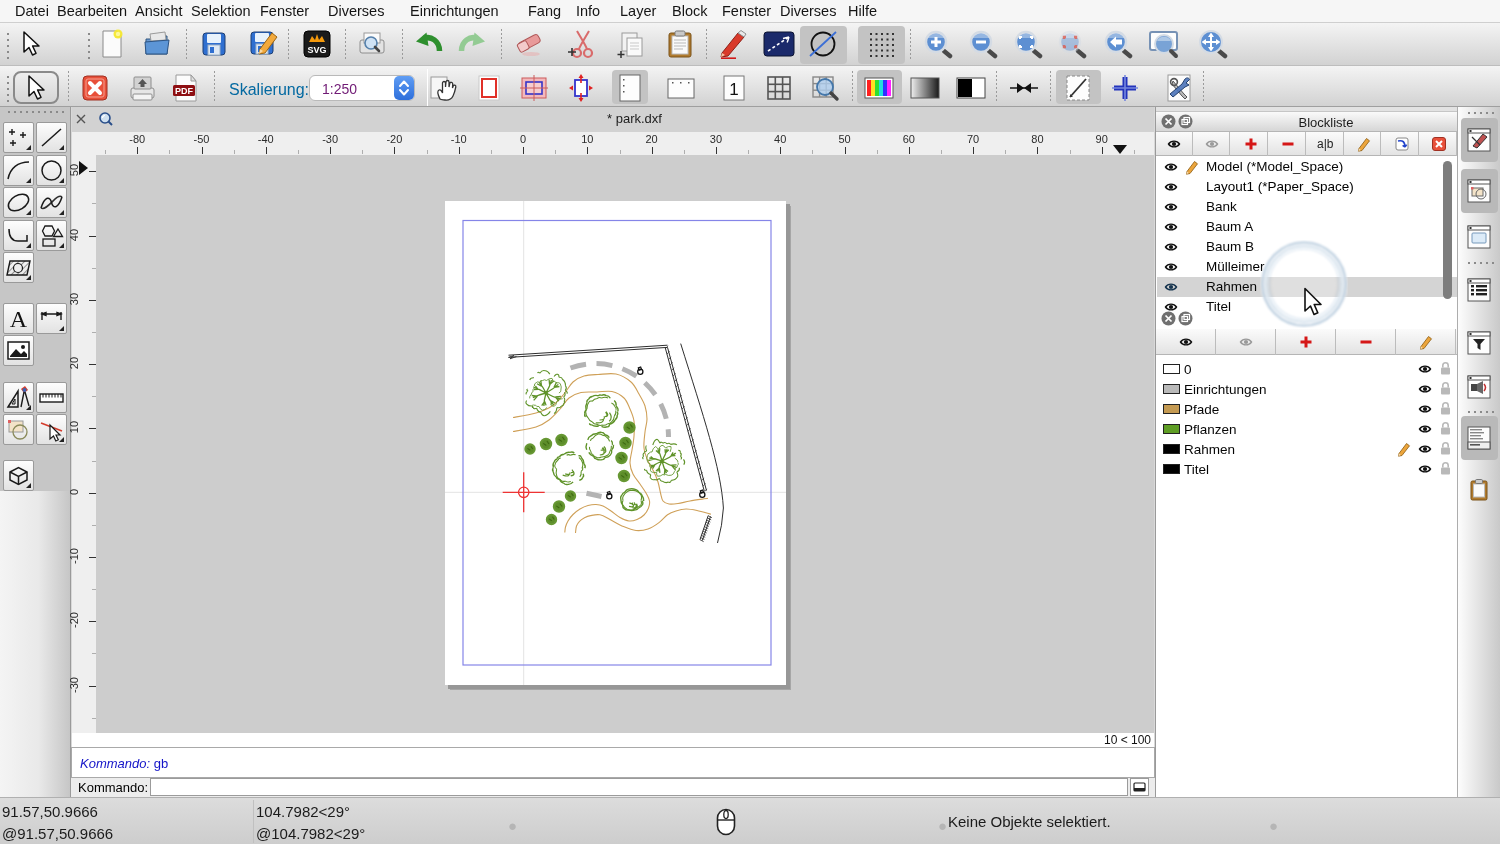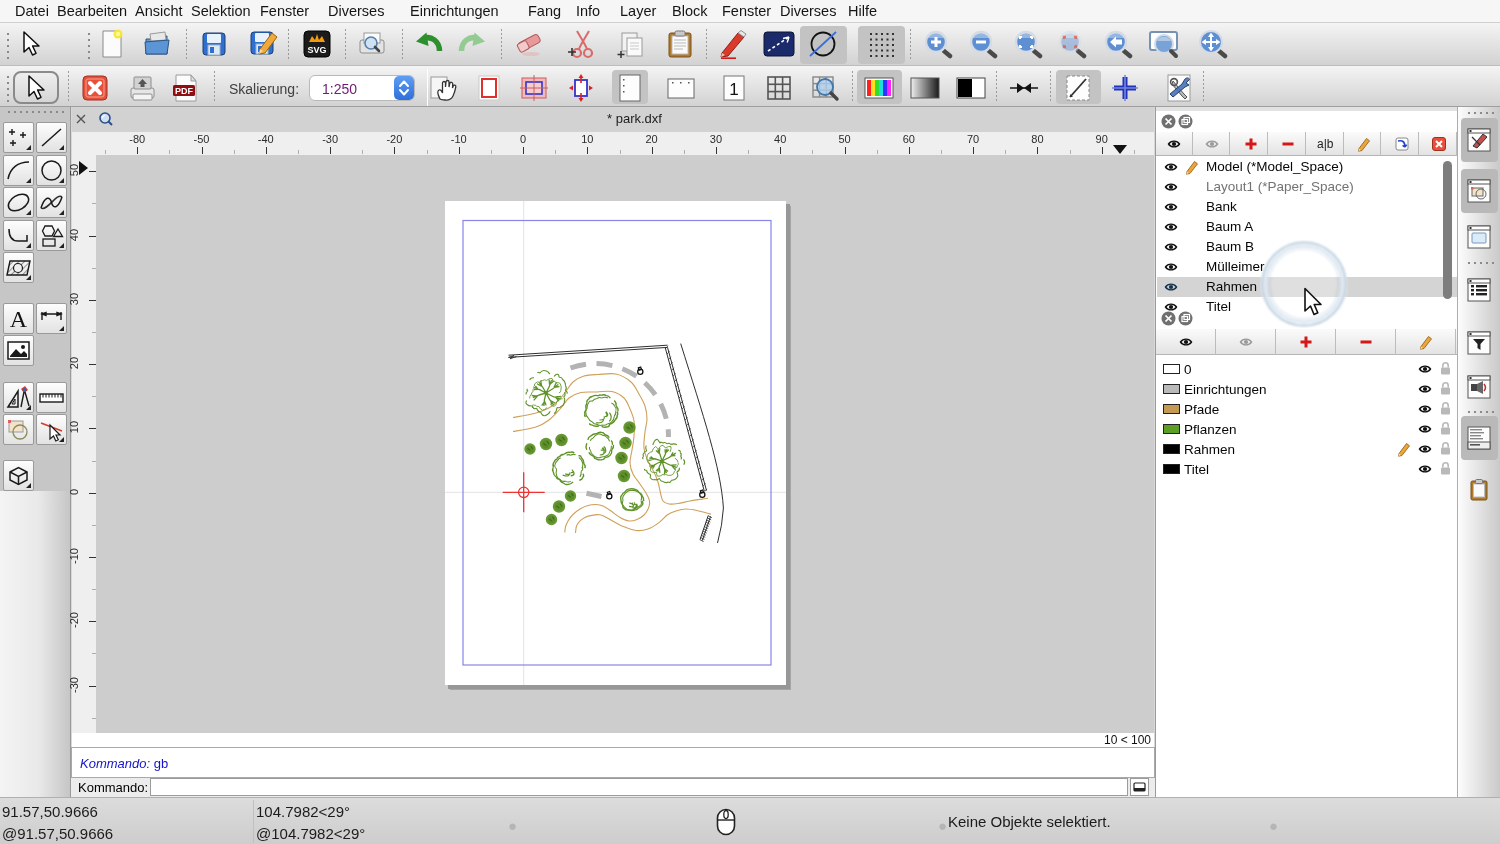--- a/index.html
+++ b/index.html
@@ -260,21 +260,21 @@
     <rect x="7" y="3" width="17" height="12" rx="1" fill="#d2d2d2" stroke="#8e8e8e"></rect>
     <path d="M15.5 5 L20 10 L17.5 10 L17.5 13 L13.5 13 L13.5 10 L11 10 Z" fill="#555"></path>
     <rect x="6" y="20" width="19" height="6" rx="1" fill="#f4f4f4" stroke="#8e8e8e"></rect>
   </svg>
 <svg class="abs" style="left:172px;top:73px" width="28" height="30" viewBox="0 0 28 30">
     <path d="M4 2 L19 2 L24 8 L24 28 L4 28 Z" fill="#fcfcfc" stroke="#9a9a9a"></path>
     <path d="M19 2 L19 8 L24 8 Z" fill="#e0e0e0" stroke="#9a9a9a"></path>
     <rect x="1" y="12" width="22" height="11" rx="1.5" fill="#8e0e12"></rect>
     <text x="12" y="21" font-size="9" font-weight="bold" fill="#fff" text-anchor="middle" font-family="Liberation Sans">PDF</text>
   </svg>
-<span class="abs" style="left:229px;top:81px;font-size:14px;color:#404040">Skalierung:</span>
+<span class="abs" style="left:229px;top:81px;font-size:16px;color:#0369a1">Skalierung:</span>
 <div class="abs" style="left:309px;top:75px;width:106px;height:26px;background:#fff;border:1px solid #b9b9b9;border-radius:6px"></div>
 <span class="abs" style="left:322px;top:81px;font-size:14px;color:#701a75">1:250</span>
 <div class="abs" style="left:394px;top:76px;width:20px;height:24px;background:linear-gradient(#5f9df4,#2e6fdb);border-radius:5px"></div>
 <svg class="abs" style="left:394px;top:76px" width="20" height="24" viewBox="0 0 20 24">
     <path d="M6 10 L10 5.5 L14 10 M6 14 L10 18.5 L14 14" stroke="#fff" stroke-width="2" fill="none" stroke-linejoin="round" stroke-linecap="round"></path>
   </svg>
 <svg class="abs" style="left:428px;top:73px" width="30" height="30" viewBox="0 0 30 30">
     <rect x="3" y="4" width="16" height="21" fill="#f6f6f6" stroke="#9a9a9a"></rect>
     <path d="M12 26 C10 22 9 18 11 17 C13 16 14 19 14.5 20 L14.5 10 C14.5 8 17.5 8 17.5 10 L17.5 14 L18 9 C18 7 21 7 21 9 L21 14 L21.8 10.5 C22 8.6 24.8 9 24.7 11 L24.5 15 L25.2 13 C25.8 11.4 28.2 12 27.8 14 C27.2 17 26.5 20 25 23 C23.5 26 21 27.5 17 27 C14.5 26.7 13 26.8 12 26 Z" fill="#fff" stroke="#333" stroke-width="1.3"></path>
   </svg>
@@ -730,20 +730,21 @@
 <div class="abs" style="left:79px;top:0px;width:978px;height:18px;background:#fff;border:1px solid #9b9b9b"></div>
 <div class="abs" style="left:1059px;top:0px;width:19px;height:18px;background:#fff;border:1px solid #9b9b9b">
 <svg width="17" height="16" viewBox="0 0 17 16">
         <rect x="3" y="4" width="11" height="8" rx="1" fill="#fff" stroke="#222" stroke-width="1.2"></rect>
         <rect x="3" y="9" width="11" height="3" fill="#222"></rect>
       </svg>
 </div>
   </div>
 <div id="rpanel" class="abs">
     <div class="abs" style="left:0;top:0;width:302px;height:4px;background:#e2e2e2"></div>
+<div class="ptitle" style="top:4px;line-height:21px;border-top:1px solid #c6c6c6">Blockliste</div>
 <svg class="abs" style="left:5px;top:7px" width="15" height="15" viewBox="0 0 15 15">
       <circle cx="7.5" cy="7.5" r="7" fill="#707070"></circle>
       <path d="M4.5 4.5 L10.5 10.5 M10.5 4.5 L4.5 10.5" stroke="#fff" stroke-width="1.7"></path>
     </svg>
     <svg class="abs" style="left:22px;top:7px" width="15" height="15" viewBox="0 0 15 15">
       <circle cx="7.5" cy="7.5" r="7" fill="#707070"></circle>
       <rect x="4" y="5.5" width="5.5" height="5" fill="none" stroke="#fff" stroke-width="1.2"></rect>
       <rect x="6" y="3.5" width="5.5" height="5" fill="none" stroke="#fff" stroke-width="1.2"></rect>
     </svg>
 <div class="ptool" style="top:25px;height:24px"></div>
@@ -790,21 +791,21 @@
 <svg class="abs" style="left:28px;top:52px" width="16" height="16" viewBox="0 0 16 16">
       <path d="M3 12.5 L10.5 2.5 L13.5 4.8 L6 14.5 L2.5 15.2 Z" fill="#eca53c" stroke="#8a5a10" stroke-width=".8"></path>
       <path d="M3 12.5 L4.8 13.9 L2.5 15.2 Z" fill="#f6dcb2"></path>
     </svg>
 <span class="abs" style="left:50px;top:52px;font-size:13.5px;color:#060606">Model (*Model_Space)</span>
 <div class="lrow" style="top:70px;"></div>
 <svg class="abs" style="left:8px;top:74px" width="14" height="12" viewBox="0 0 14 12">
       <path d="M1.5 6 C4 2.2 10 2.2 12.5 6 C10 9.8 4 9.8 1.5 6 Z" fill="none" stroke="#111" stroke-width="1.4"></path>
       <circle cx="7" cy="6" r="2.1" fill="#111"></circle>
     </svg>
-<span class="abs" style="left:50px;top:72px;font-size:13.5px;color:#737373">Layout1 (*Paper_Space)</span>
+<span class="abs" style="left:50px;top:72px;font-size:13.5px;color:#000000">Layout1 (*Paper_Space)</span>
 <div class="lrow" style="top:90px;"></div>
 <svg class="abs" style="left:8px;top:94px" width="14" height="12" viewBox="0 0 14 12">
       <path d="M1.5 6 C4 2.2 10 2.2 12.5 6 C10 9.8 4 9.8 1.5 6 Z" fill="none" stroke="#111" stroke-width="1.4"></path>
       <circle cx="7" cy="6" r="2.1" fill="#111"></circle>
     </svg>
 <span class="abs" style="left:50px;top:92px;font-size:13.5px;color:#060606">Bank</span>
 <div class="lrow" style="top:110px;"></div>
 <svg class="abs" style="left:8px;top:114px" width="14" height="12" viewBox="0 0 14 12">
       <path d="M1.5 6 C4 2.2 10 2.2 12.5 6 C10 9.8 4 9.8 1.5 6 Z" fill="none" stroke="#111" stroke-width="1.4"></path>
       <circle cx="7" cy="6" r="2.1" fill="#111"></circle>

